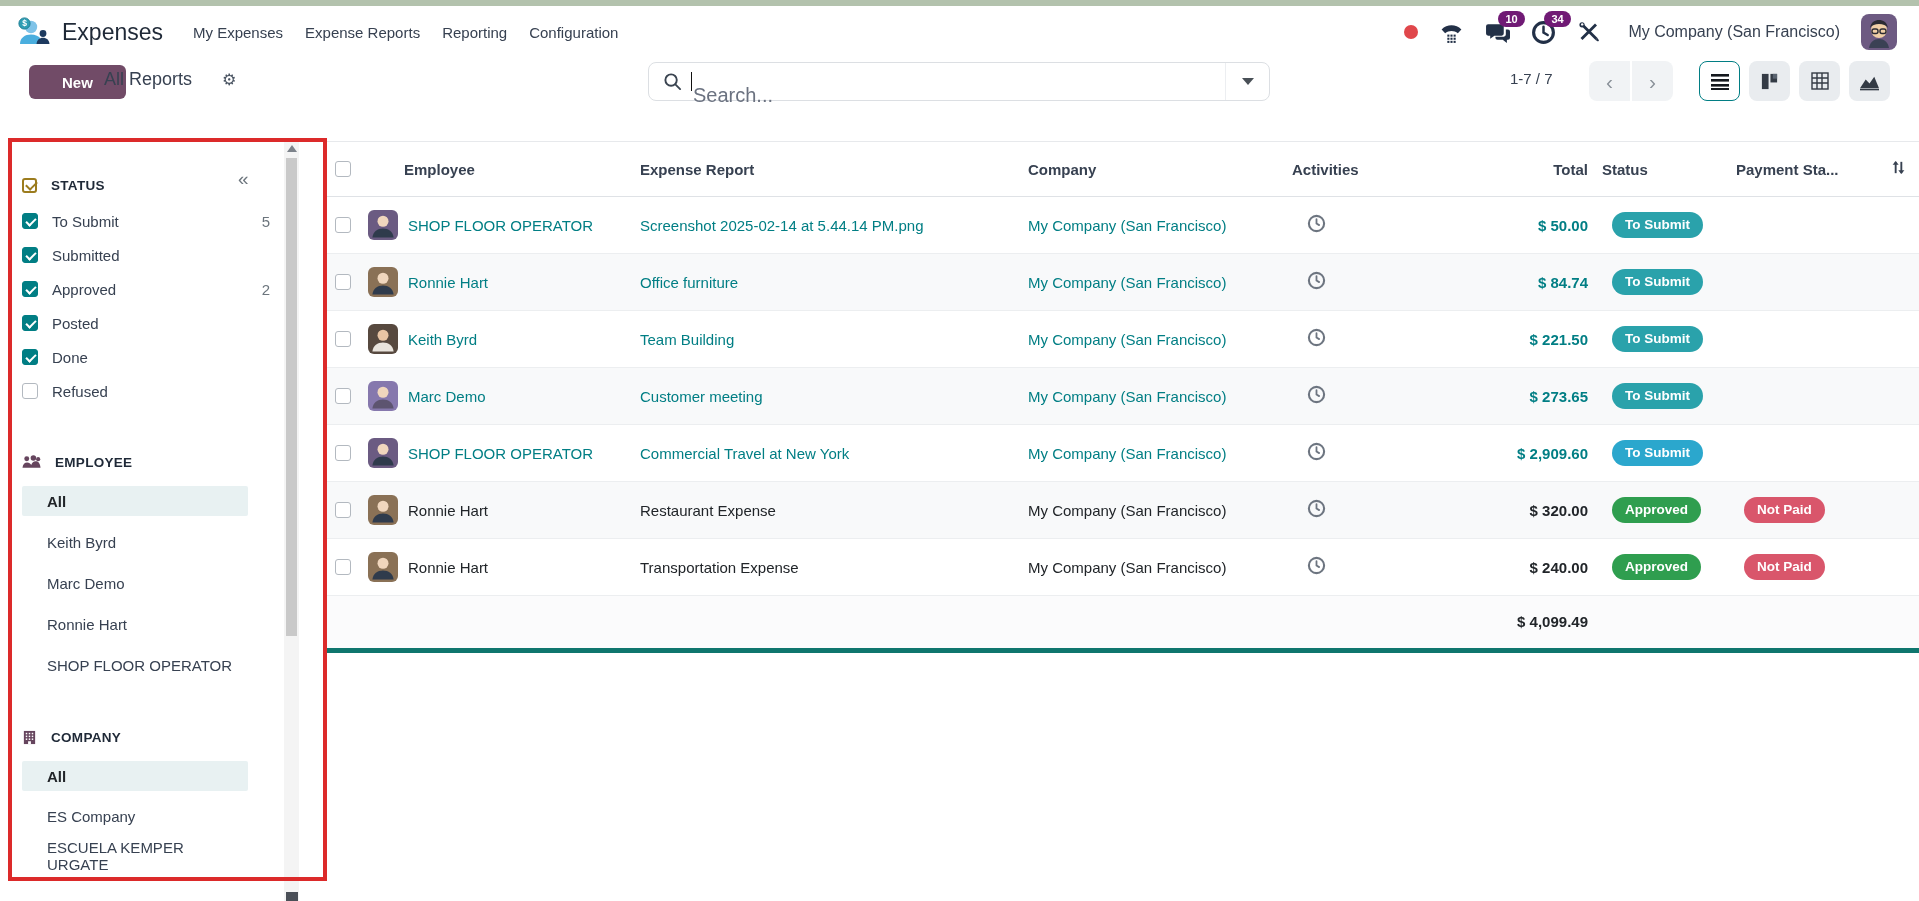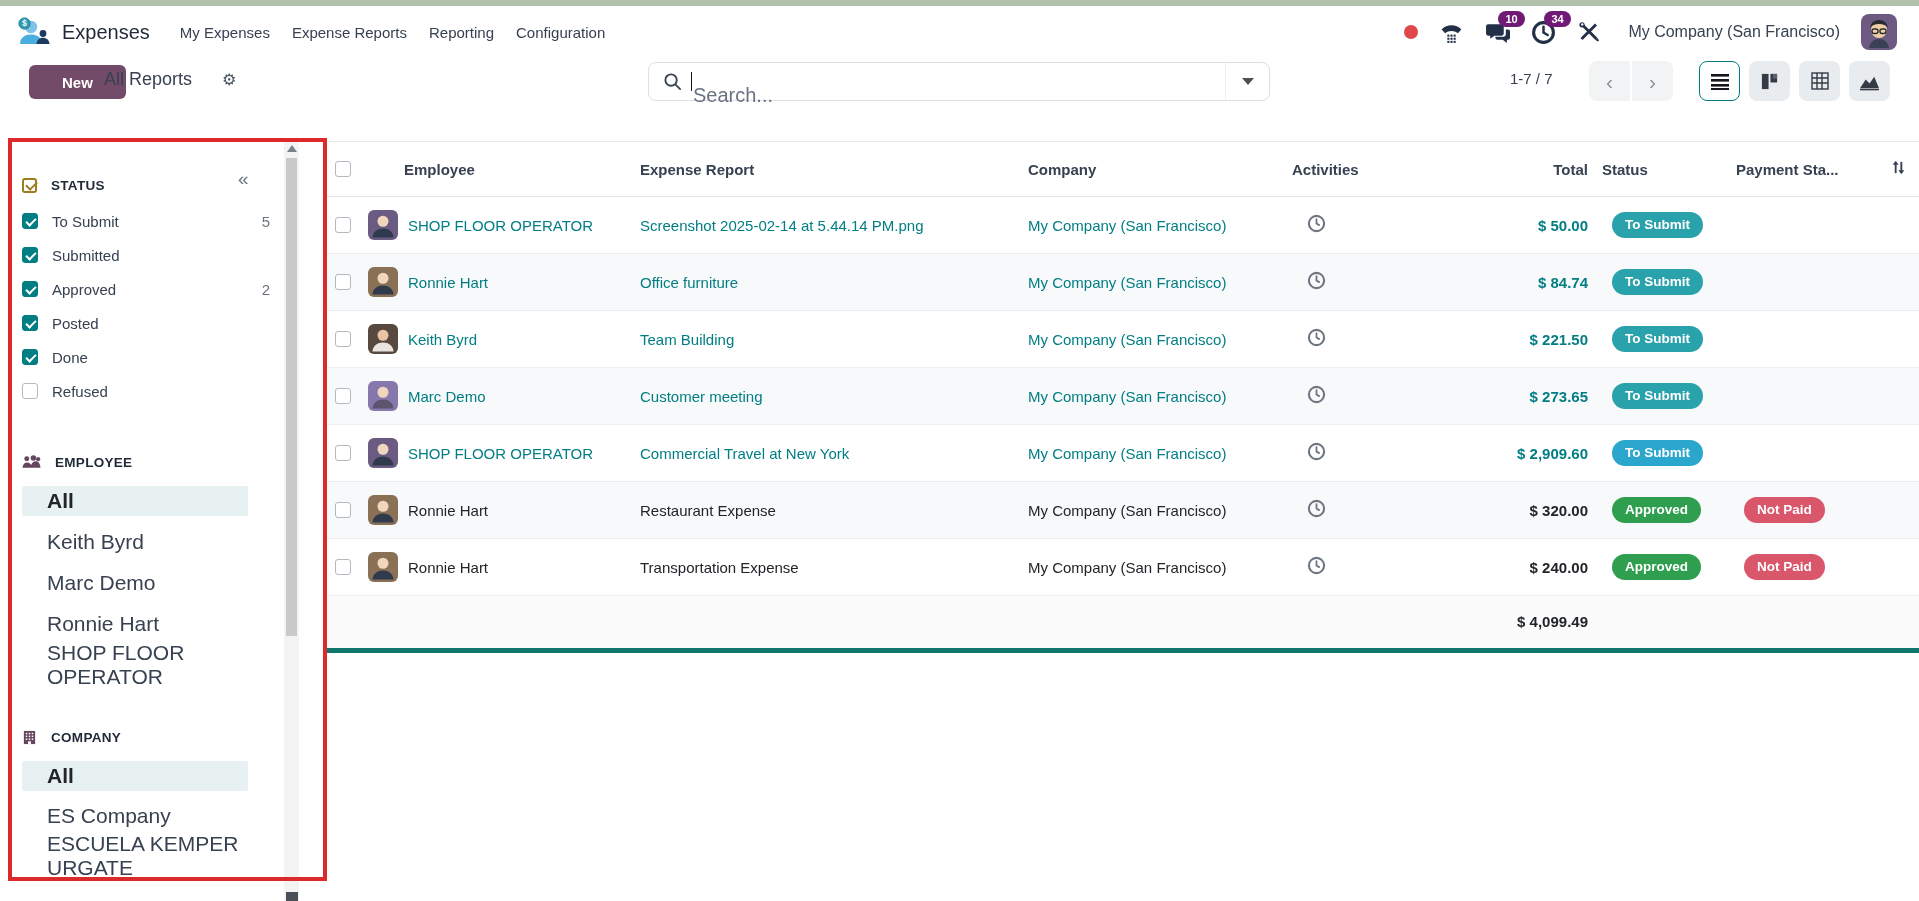--- a/index.html
+++ b/index.html
@@ -8,21 +8,21 @@
     font-family: "Liberation Sans", "DejaVu Sans", sans-serif;
     background:#fff; color:#374151; position:relative; overflow:hidden;
   }
   
   .top-strip { position:absolute; left:0; top:0; width:1919px; height:6px; background:#b3c2ad; }
 
   
   .navbar { position:absolute; left:0; top:6px; width:1919px; height:52px; background:#fff;
             display:flex; align-items:center; padding:0 22px 0 16px; }
   .app-logo { width:34px; height:32px; display:inline-flex; }
-  .app-name { font-size:20px; font-weight:500; color:#1f2937; margin-left:12px;text-align:right; }
+  .app-name { font-size:23px; font-weight:500; color:#1f2937; margin-left:12px;text-align:right; }
   .nav-menu { display:flex; gap:22px; margin-left:30px; }
   .nav-item { font-size:15px; color:#374151; cursor:pointer; }
   .nav-right { margin-left:auto; display:flex; align-items:center; gap:21px; }
   .red-dot { width:14px; height:14px; border-radius:50%; background:#e0474b; }
   .icon-btn { position:relative; display:inline-flex; align-items:center; justify-content:center; }
   .nav-badge { position:absolute; top:-9px; left:13px; background:#701a75; color:#fff;
                font-size:11px; font-weight:700; border-radius:10px; padding:2px 7px; line-height:1.1; }
   .company-name { font-size:16px; color:#374151; margin-left:6px; }
   .nav-avatar { width:36px; height:36px; border-radius:8px; overflow:hidden; display:inline-flex; }
 
@@ -62,21 +62,21 @@
   .gold-check::after { content:""; position:absolute; left:2px; top:1px; width:9px; height:5px;
       border-left:2.5px solid #9c7c1e; border-bottom:2.5px solid #9c7c1e; transform:rotate(-45deg); }
   .facet-row { display:flex; align-items:center; height:24px; margin-bottom:10px; padding:0 14px 0 22px; cursor:pointer; }
   .cb { width:16px; height:16px; border:1px solid #b3b9c0; border-radius:3px; background:#fff;
         position:relative; flex:none; }
   .cb.v-checked { background:#017e84; border-color:#017e84; }
   .cb.v-checked::after { content:""; position:absolute; left:3px; top:3.5px; width:8px; height:4px;
       border-left:2px solid #fff; border-bottom:2px solid #fff; transform:rotate(-45deg); }
   .facet-label { font-size:15px; color:#374151; margin-left:14px; }
   .facet-count { margin-left:auto; font-size:15px; color:#6c757d; }
-  .list-item { height:30px; display:flex; align-items:center; font-size:21px; color:#374151;
+  .list-item { height:30px; display:flex; align-items:center; font-size:15px; color:#374151;
                padding-left:25px; margin:0 0 11px 22px; width:226px; border-radius:2px; cursor:pointer;
                margin-left:22px; padding-left:25px; }
   .sec-company .list-item { margin-bottom:10px; }
   .list-item.v-selected { background:#e8f1f2; font-weight:700; color:#212529; }
   .list-item { padding-left:25px; }
   
   .side-scroll { position:absolute; left:284px; top:31px; width:15px; height:760px; background:#f4f4f4; }
   .scroll-up { position:absolute; left:3px; top:4px; width:0; height:0;
                border-left:5px solid transparent; border-right:5px solid transparent; border-bottom:7px solid #7c828a; }
   .scroll-thumb { position:absolute; left:2px; top:17px; width:11px; height:478px; background:#c9c9c9; }

